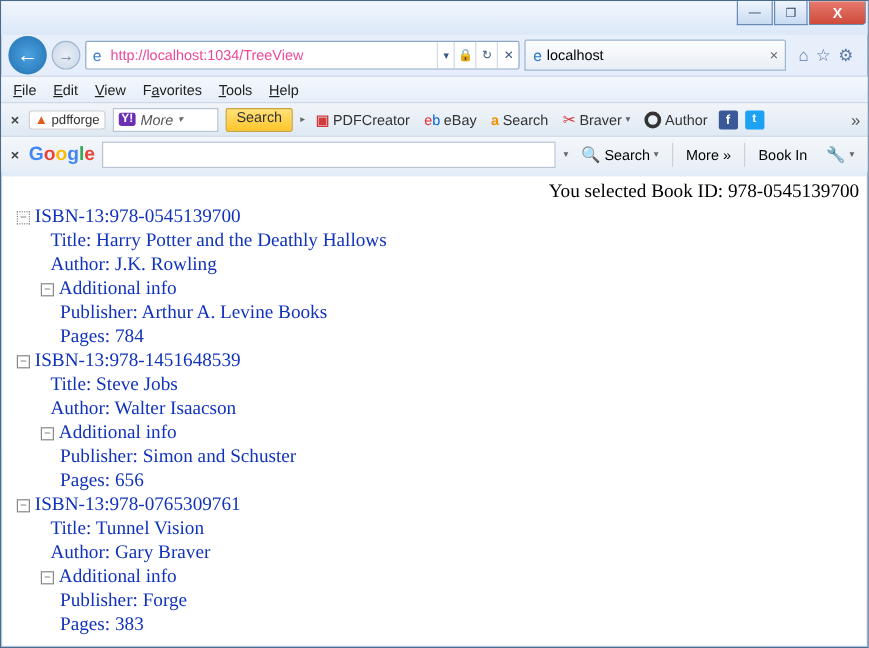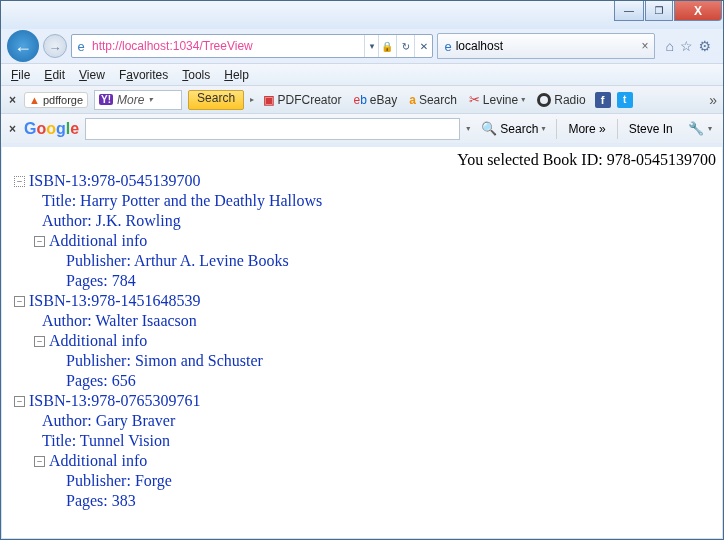--- a/index.html
+++ b/index.html
@@ -62,21 +62,21 @@
   
   .content { position:absolute; top:146px; left:1px; right:1px; bottom:1px; background:#fff; overflow:auto; font-family: "Times New Roman", serif; font-size:16px; color:#000; padding: 4px 6px; text-align: right; }
   .sel-line { margin-bottom: 2px; }
   .tree { color: #1133bb; }
   .node { display:flex; align-items:flex-start; line-height: 20px; }
   .expander { width:11px; height:11px; border:1px solid #888; background:#fff; display:inline-flex; align-items:center; justify-content:center; font-size:10px; line-height:10px; color:#333; margin-top:5px; margin-right:4px; flex-shrink:0; cursor:pointer; }
   .expander.dotted { border:1px dotted #888; }
   .lvl0 { margin-left: 6px; }
   .lvl1 { margin-left: 34px; }
   .lvl1b { margin-left: 26px; }
-  .lvl2 { margin-left: 58px; }
+  .lvl2 { margin-left: 42px; }
   .node-label { cursor:pointer; }
 </style>
 </head>
 <body>
 
 <div class="window">
 
   <div class="titlebar">
     <div class="win-buttons">
       <div class="win-btn">—</div>
@@ -141,26 +141,26 @@
     <span class="tb-item">
         <span class="ebay-ico"><span style="color:#e53238">e</span><span style="color:#0064d2">b</span></span>
         <span>eBay</span>
       </span>
     <span class="tb-item">
         <span class="amazon-a">a</span>
         <span>Search</span>
       </span>
     <span class="tb-item">
         <span class="coupons-ico">✂</span>
-        <span>Levine</span>
+        <span>Braver</span>
         <span class="dd-arr">▾</span>
       </span>
     <span class="tb-item">
         <span class="radio-ico"></span>
-        <span>Radio</span>
+        <span>Author</span>
       </span>
     <span class="fb">f</span>
     <span class="tw">t</span>
     <span class="tb-more">»</span>
   </div>
 
   <div class="toolbar2">
     <span class="tb-x">×</span>
     <span class="google-logo">
       <span class="g-b">G</span><span class="g-r">o</span><span class="g-y">o</span><span class="g-b">g</span><span class="g-g">l</span><span class="g-r">e</span>
@@ -168,21 +168,21 @@
     <input class="google-input" value="" style="">
     <span class="dd-arr">▾</span>
     <span class="gbtn">
         <span class="mag">🔍</span>
         <span>Search</span>
         <span class="dd-arr">▾</span>
       </span>
     <span class="sep"></span>
     <span class="gbtn">More »</span>
     <span class="sep"></span>
-    <span class="gbtn">Steve In</span>
+    <span class="gbtn">Book In</span>
     <span class="gbtn">
         <span class="wrench">🔧</span>
         <span class="dd-arr">▾</span>
       </span>
   </div>
 
   <div class="content">
     <div class="sel-line">You selected Book ID: 978-0545139700</div>
     <div class="tree" id="tree">
         <div class="node lvl0">
@@ -203,42 +203,45 @@
           <span class="node-label">Publisher: Arthur A. Levine Books</span>
         </div>
         <div class="node lvl2">
           <span class="node-label">Pages: 784</span>
         </div>
         <div class="node lvl0">
           <span class="expander">−</span>
           <span class="node-label">ISBN-13:978-1451648539</span>
         </div>
         <div class="node lvl1">
+          <span class="node-label">Title: Steve Jobs</span>
+        </div>
+        <div class="node lvl1">
           <span class="node-label">Author: Walter Isaacson</span>
         </div>
         <div class="node lvl1b">
           <span class="expander">−</span>
           <span class="node-label">Additional info</span>
         </div>
         <div class="node lvl2">
           <span class="node-label">Publisher: Simon and Schuster</span>
         </div>
         <div class="node lvl2">
           <span class="node-label">Pages: 656</span>
         </div>
         <div class="node lvl0">
           <span class="expander">−</span>
           <span class="node-label">ISBN-13:978-0765309761</span>
         </div>
         <div class="node lvl1">
+          <span class="node-label">Title: Tunnel Vision</span>
+        </div>
+        <div class="node lvl1">
           <span class="node-label">Author: Gary Braver</span>
         </div>
-        <div class="node lvl1">
-          <span class="node-label">Title: Tunnel Vision</span>
-        </div>
         <div class="node lvl1b">
           <span class="expander">−</span>
           <span class="node-label">Additional info</span>
         </div>
         <div class="node lvl2">
           <span class="node-label">Publisher: Forge</span>
         </div>
         <div class="node lvl2">
           <span class="node-label">Pages: 383</span>
         </div>

